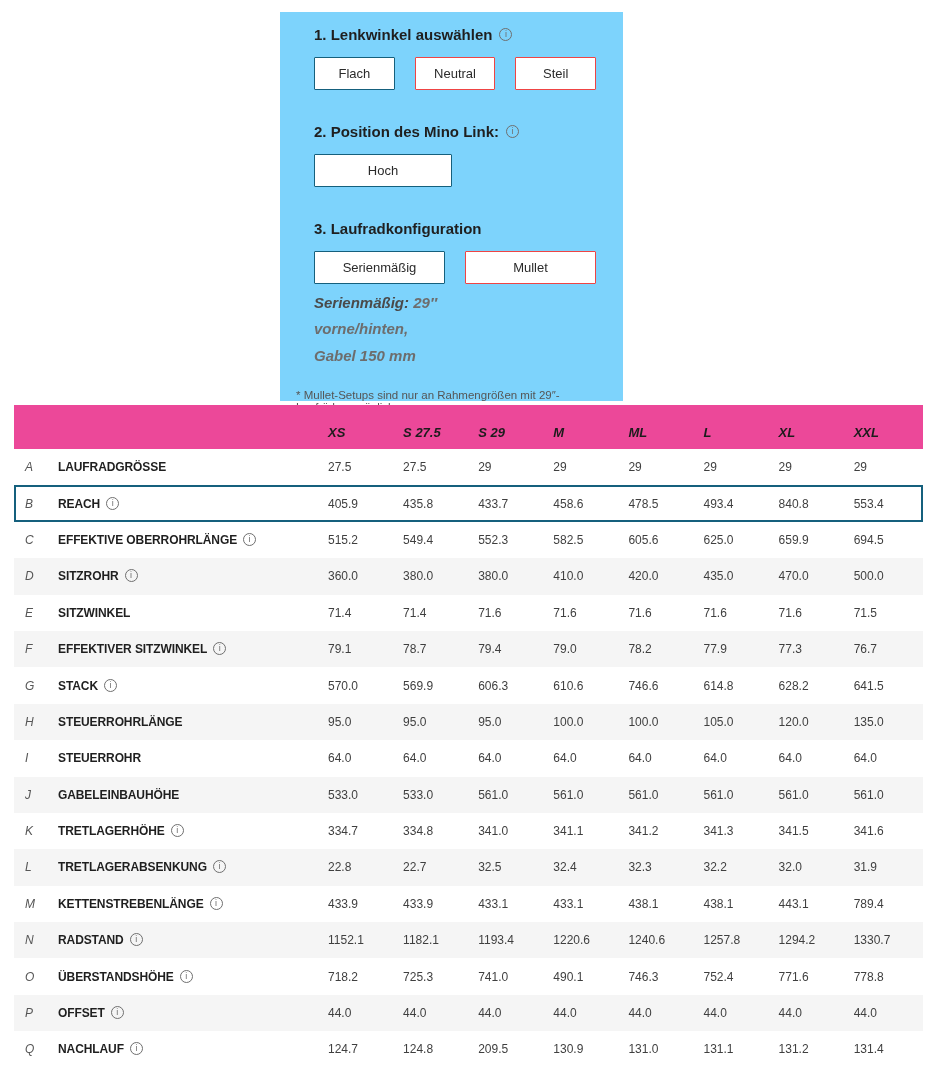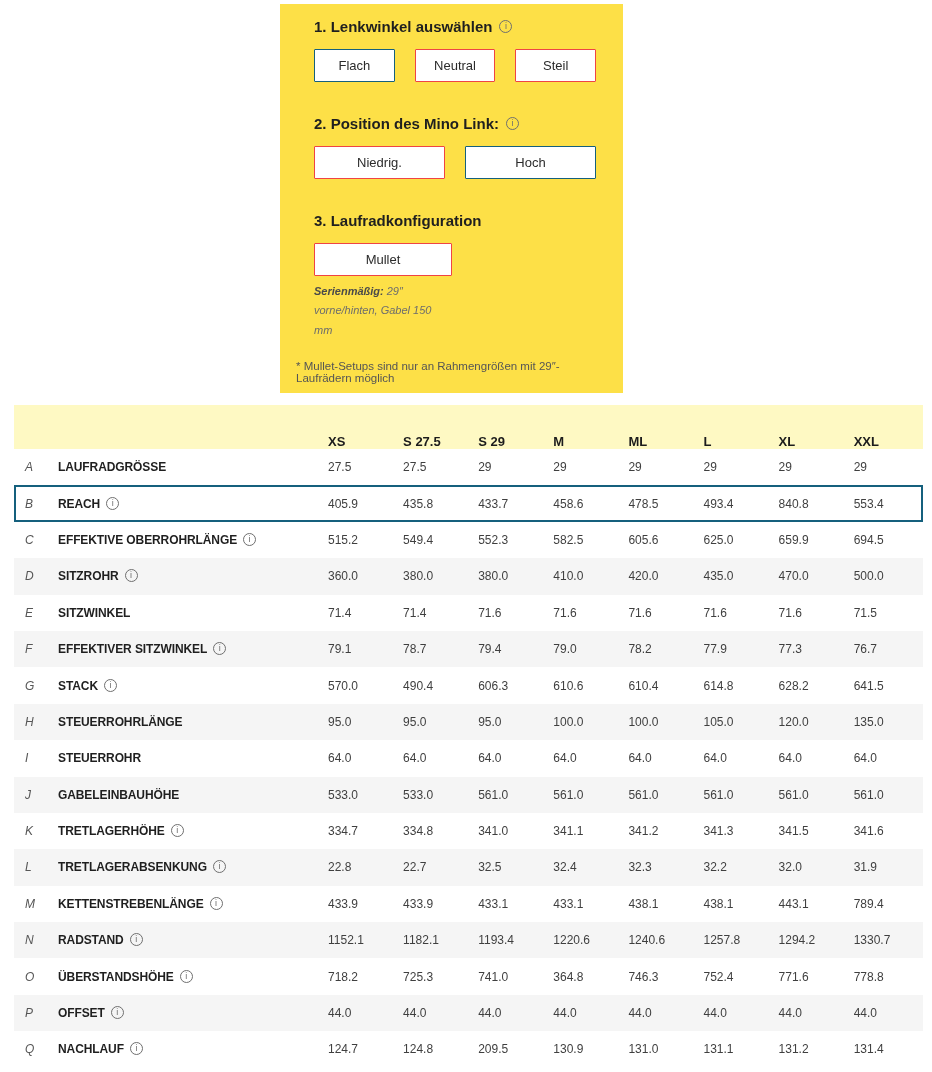--- a/index.html
+++ b/index.html
@@ -4,22 +4,22 @@
 <style>
   * { margin:0; padding:0; box-sizing:border-box; }
   html,body { background:#fff; }
   body {
     width:932px; height:1072px; overflow:hidden; position:relative;
     font-family:"Liberation Sans", sans-serif; color:#212121;
   }
 
   
   .panel {
-    position:absolute; left:280px; top:4px; width:343px; height:389px;
-    background:#fde047; padding:14px 27px 10px 34px;
+    position:absolute; left:280px; top:12px; width:343px; height:389px;
+    background:#7dd3fc; padding:14px 27px 10px 34px;
   }
   .cfg-heading {
     font-size:15px; font-weight:bold; color:#1f1f1f;
     display:flex; align-items:center; gap:7px; margin-bottom:14px;
   }
   .info-icon {
     display:inline-flex; align-items:center; justify-content:center;
     width:13px; height:13px; border:1px solid #6f6f6f; border-radius:50%;
     color:#6f6f6f; font-size:9px; font-weight:normal; font-style:normal;
     line-height:1; flex:none; cursor:pointer;
@@ -28,34 +28,35 @@
   .cfg-btn {
     height:33px; background:#fff; border:1px solid #ef4444; border-radius:1px;
     display:flex; align-items:center; justify-content:center;
     font-size:13px; color:#2b2b2b; cursor:pointer;
     font-family:"Liberation Sans", sans-serif;
   }
   .cfg-btn.selected { border:1.5px solid #15607d; }
   .w3 { width:90px; } .w2 { width:138px; }
   .desc-row { display:flex; gap:6px; margin-top:6px; }
   .desc {
-    width:138px; font-size:11px; font-style:italic; color:#6d6d6d;
+    width:138px; font-size:15px; font-style:italic; color:#6d6d6d;
     line-height:1.75;
+    font-weight:bold;
   }
   .desc b { color:#4a4a4a; }
   .footnote {
     margin:20px 0 0 -18px; font-size:11.5px; color:#555;
   }
 
   
   .geo { position:absolute; left:14px; top:405px; width:909px; }
   .t-row { display:flex; align-items:center; height:36.4px; background:#fff; }
   .t-row.alt { background:#f5f5f5; }
   .t-row.hl { background:#fff; box-shadow:inset 0 0 0 2px #15607d; position:relative; z-index:1; }
-  .t-head { height:44px; background:#fef9c3; align-items:flex-end; padding-top:10px; }
+  .t-head { height:44px; background:#ec4899; align-items:center; padding-top:10px;font-style:italic; }
   .c-letter {
     width:44px; padding-left:11px; font-size:12px; font-style:italic; color:#565656; flex:none;
   }
   .c-label {
     width:264px; flex:none; font-size:12px; font-weight:bold; color:#1f1f1f;
     letter-spacing:-0.1px; display:flex; gap:6px; white-space:nowrap;
   }
   .c-val { width:75.1px; flex:none; font-size:12px; color:#3f3f3f; padding-left:6px; }
   .c-hdr { width:75.1px; flex:none; font-size:13px; font-weight:bold; color:#1c1c1c; padding-left:6px; }
   .c-spacer { width:308px; flex:none; }
@@ -73,27 +74,27 @@
       <div class="btn-row">
         <button class="cfg-btn w3 selected">Flach</button>
         <button class="cfg-btn w3">Neutral</button>
         <button class="cfg-btn w3">Steil</button>
       </div>
       <div class="cfg-heading">
         <span>2. Position des Mino Link:</span>
         <span class="info-icon">i</span>
       </div>
       <div class="btn-row">
-        <button class="cfg-btn w2">Niedrig.</button>
         <button class="cfg-btn w2 selected">Hoch</button>
       </div>
       <div class="cfg-heading">
         <span>3. Laufradkonfiguration</span>
       </div>
       <div class="btn-row" style="margin-bottom: 0px;">
+        <button class="cfg-btn w2 selected">Serienmäßig</button>
         <button class="cfg-btn w2">Mullet</button>
       </div>
       <div class="desc-row">
         <div class="desc"><b>Serienmäßig:</b><span> 29″ vorne/hinten, Gabel 150 mm</span></div>
       </div>
     </div>
   <div class="footnote">* Mullet-Setups sind nur an Rahmengrößen mit 29″-Laufrädern möglich</div>
 </div>
 
 <div class="geo">
@@ -196,24 +197,24 @@
       <div class="c-val">77.3</div>
       <div class="c-val">76.7</div>
     </div>
     <div class="t-row">
       <div class="c-letter">G</div>
       <div class="c-label">
         <span>STACK</span>
         <span class="info-icon">i</span>
       </div>
       <div class="c-val">570.0</div>
-      <div class="c-val">490.4</div>
+      <div class="c-val">569.9</div>
       <div class="c-val">606.3</div>
       <div class="c-val">610.6</div>
-      <div class="c-val">610.4</div>
+      <div class="c-val">746.6</div>
       <div class="c-val">614.8</div>
       <div class="c-val">628.2</div>
       <div class="c-val">641.5</div>
     </div>
     <div class="t-row alt">
       <div class="c-letter">H</div>
       <div class="c-label">
         <span>STEUERROHRLÄNGE</span>
       </div>
       <div class="c-val">95.0</div>
@@ -315,21 +316,21 @@
     </div>
     <div class="t-row">
       <div class="c-letter">O</div>
       <div class="c-label">
         <span>ÜBERSTANDSHÖHE</span>
         <span class="info-icon">i</span>
       </div>
       <div class="c-val">718.2</div>
       <div class="c-val">725.3</div>
       <div class="c-val">741.0</div>
-      <div class="c-val">364.8</div>
+      <div class="c-val">490.1</div>
       <div class="c-val">746.3</div>
       <div class="c-val">752.4</div>
       <div class="c-val">771.6</div>
       <div class="c-val">778.8</div>
     </div>
     <div class="t-row alt">
       <div class="c-letter">P</div>
       <div class="c-label">
         <span>OFFSET</span>
         <span class="info-icon">i</span>

